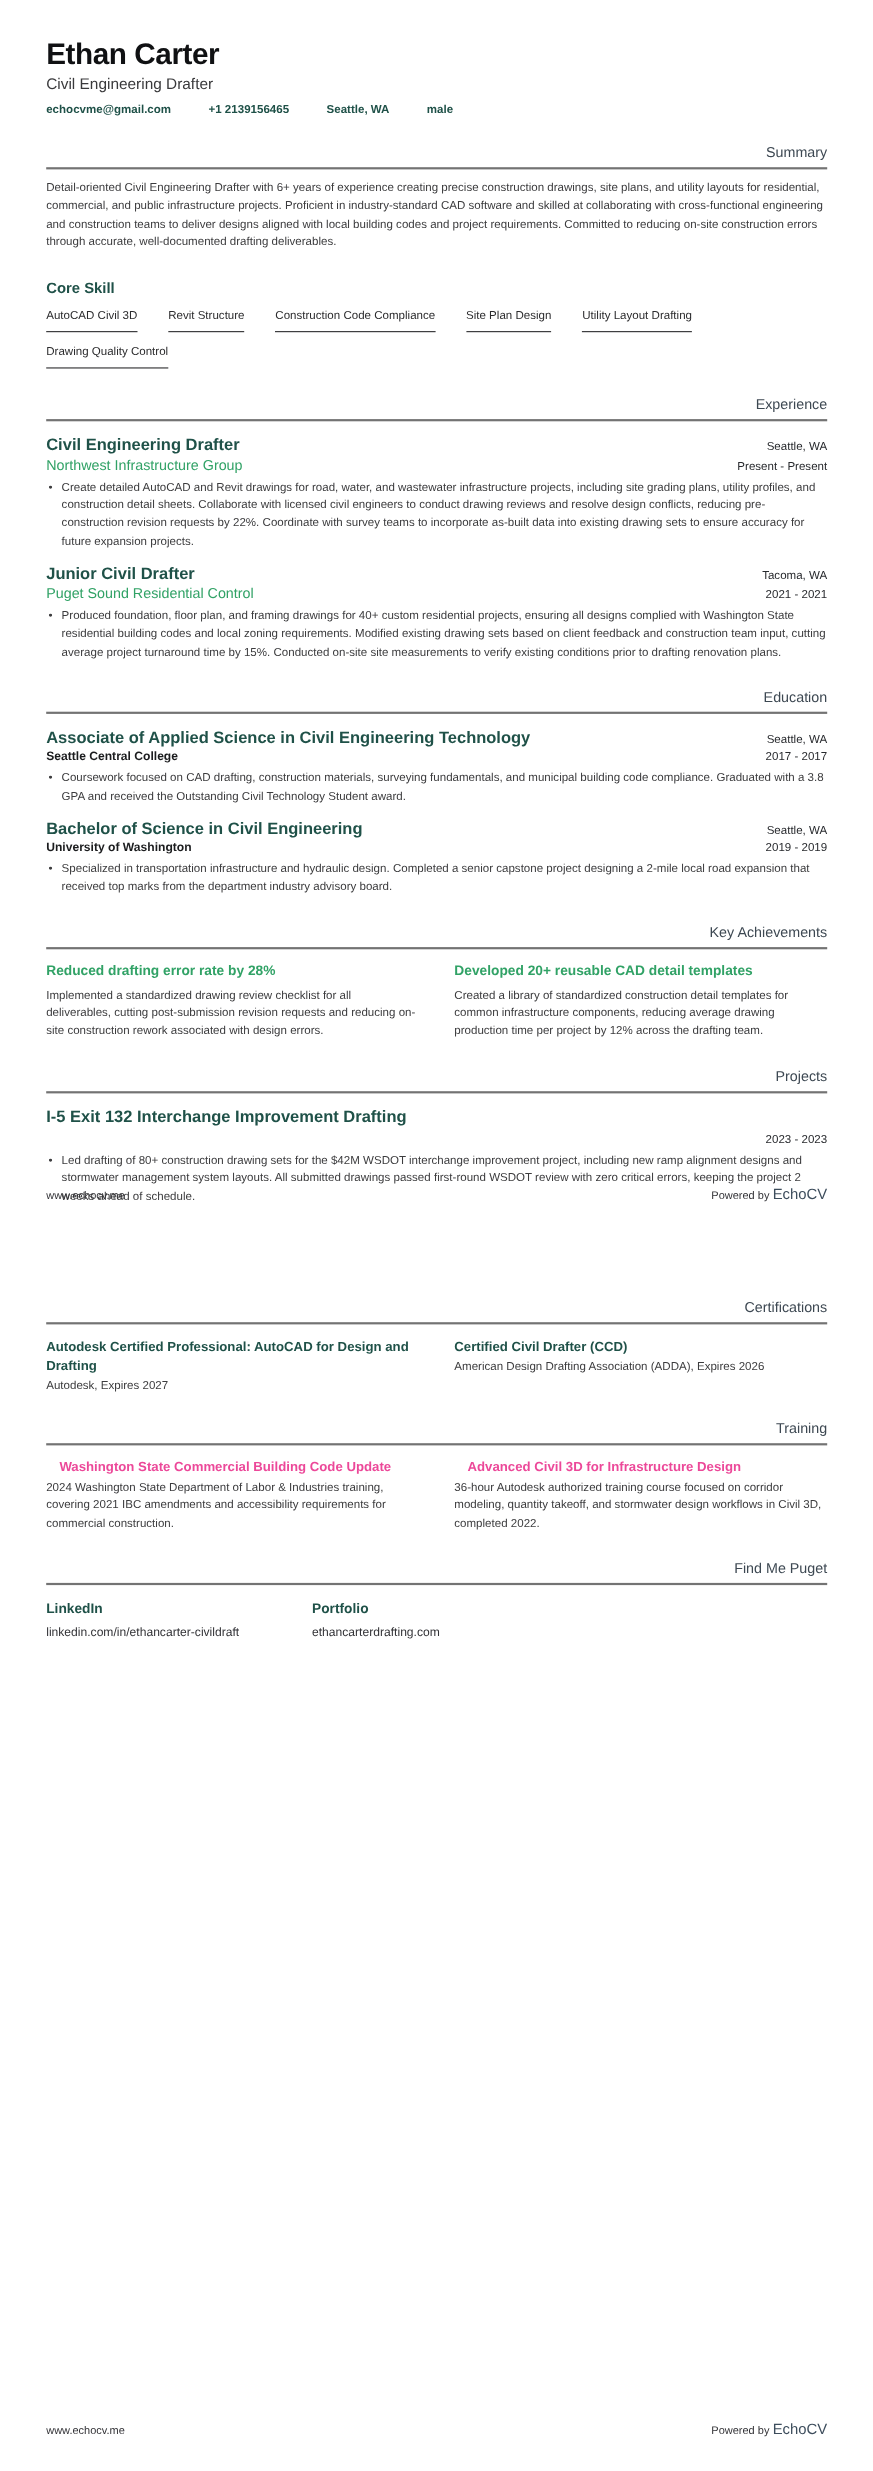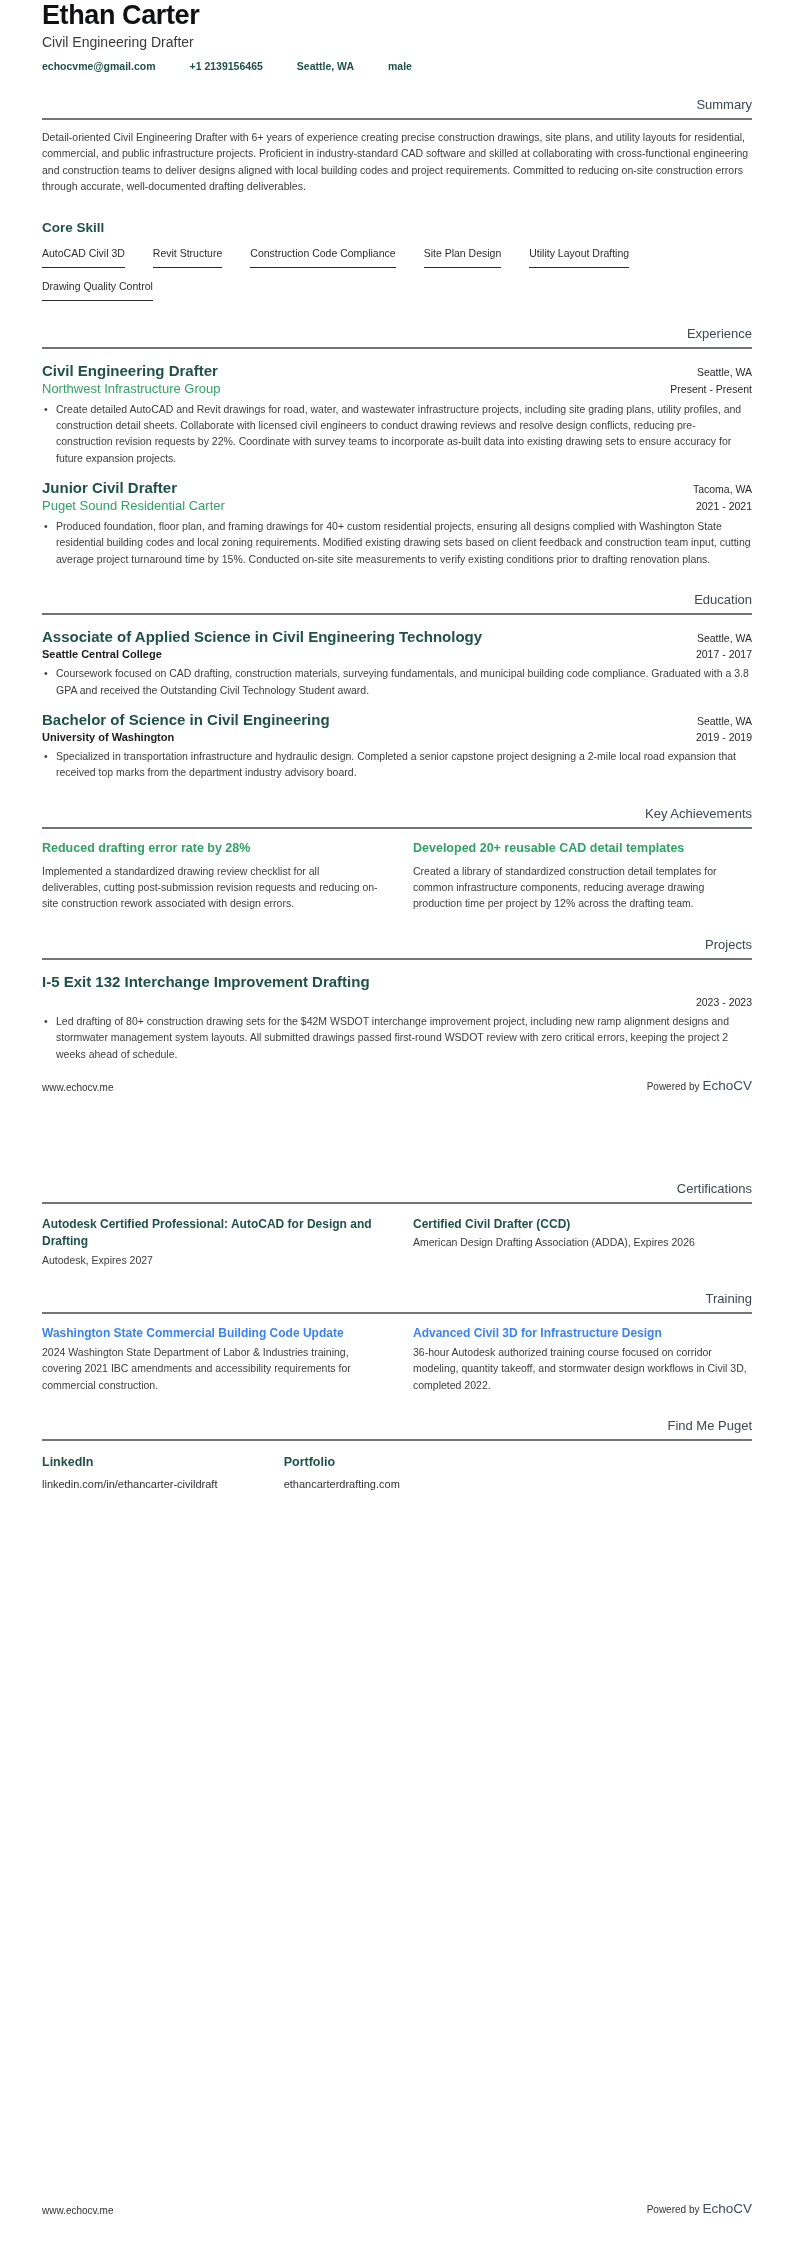--- a/index.html
+++ b/index.html
@@ -3,21 +3,21 @@
 <meta charset="utf-8">
 <style>
   * { margin:0; padding:0; box-sizing:border-box; }
   html,body { background:#ffffff; }
   body {
     width:794px; height:2246px; margin:0 auto; position:relative;
     font-family:"Liberation Sans","DejaVu Sans",sans-serif;
     color:#3c3c3e; -webkit-font-smoothing:antialiased;
   }
   .page { width:794px; height:1123px; position:relative; padding:0 42px; overflow:hidden; }
-  .page-1 { }
+  .page-1 { padding-top:34px; }
   .page-2 { padding-top:58px; }
 
   
   h1.name { font-size:27px; font-weight:800; color:#101113; letter-spacing:-0.4px; line-height:1.15; }
   .job-title { font-size:14px; color:#3a3a3c; margin-top:3px; }
   .contact-row { display:flex; gap:34px; margin-top:10px; font-size:10.5px; font-weight:600; color:#1f5148; }
 
   
   section { margin-top:25px; }
   .sec-head {
@@ -45,21 +45,21 @@
   .entry-date-line { text-align:right; font-size:10.5px; color:#27292d; margin-top:6px; }
   .bullet { position:relative; padding-left:14px; font-size:10.5px; line-height:1.56; color:#3c3c3e; margin-top:5px; }
   .bullet::before { content:"•"; position:absolute; left:2px; top:0; color:#3c3c3e; }
 
   
   .two-col { display:grid; grid-template-columns:1fr 1fr; column-gap:32px; margin-top:12px; }
   .ach-title { font-size:12.5px; font-weight:600; color:#31a266; }
   .ach-text { font-size:10.5px; line-height:1.56; color:#3c3c3e; margin-top:8px; }
   .cert-title { font-size:12px; font-weight:600; color:#1f5148; line-height:1.45; }
   .cert-issuer { font-size:10.5px; color:#3c3c3e; margin-top:3px; }
-  .train-title { font-size:12px; font-weight:700; color:#3b82f6; }
+  .train-title { font-size:12px; font-weight:700; color:#ec4899;margin-left:12px; }
   .train-text { font-size:10.5px; line-height:1.56; color:#3c3c3e; margin-top:4px; }
 
   
   .online-grid { display:grid; grid-template-columns:1fr 1fr 1fr; column-gap:15px; margin-top:14px; }
   .online-label { font-size:12.5px; font-weight:600; color:#1f5148; }
   .online-url { font-size:11px; color:#323236; margin-top:9px; }
 
   
   .page-footer {
     position:absolute; left:42px; right:42px; bottom:30px;
@@ -116,21 +116,21 @@
       </div>
       <div class="bullet">Create detailed AutoCAD and Revit drawings for road, water, and wastewater infrastructure projects, including site grading plans, utility profiles, and construction detail sheets. Collaborate with licensed civil engineers to conduct drawing reviews and resolve design conflicts, reducing pre-construction revision requests by 22%. Coordinate with survey teams to incorporate as-built data into existing drawing sets to ensure accuracy for future expansion projects.</div>
     </div>
 
     <div class="entry">
       <div class="entry-row">
         <span class="entry-title">Junior Civil Drafter</span>
         <span class="entry-side">Tacoma, WA</span>
       </div>
       <div class="entry-row">
-        <span class="entry-company">Puget Sound Residential Carter</span>
+        <span class="entry-company">Puget Sound Residential Control</span>
         <span class="entry-side">2021 - 2021</span>
       </div>
       <div class="bullet">Produced foundation, floor plan, and framing drawings for 40+ custom residential projects, ensuring all designs complied with Washington State residential building codes and local zoning requirements. Modified existing drawing sets based on client feedback and construction team input, cutting average project turnaround time by 15%. Conducted on-site site measurements to verify existing conditions prior to drafting renovation plans.</div>
     </div>
   </section>
 
   <section>
     <div class="sec-head">Education</div>
 
     <div class="entry">

